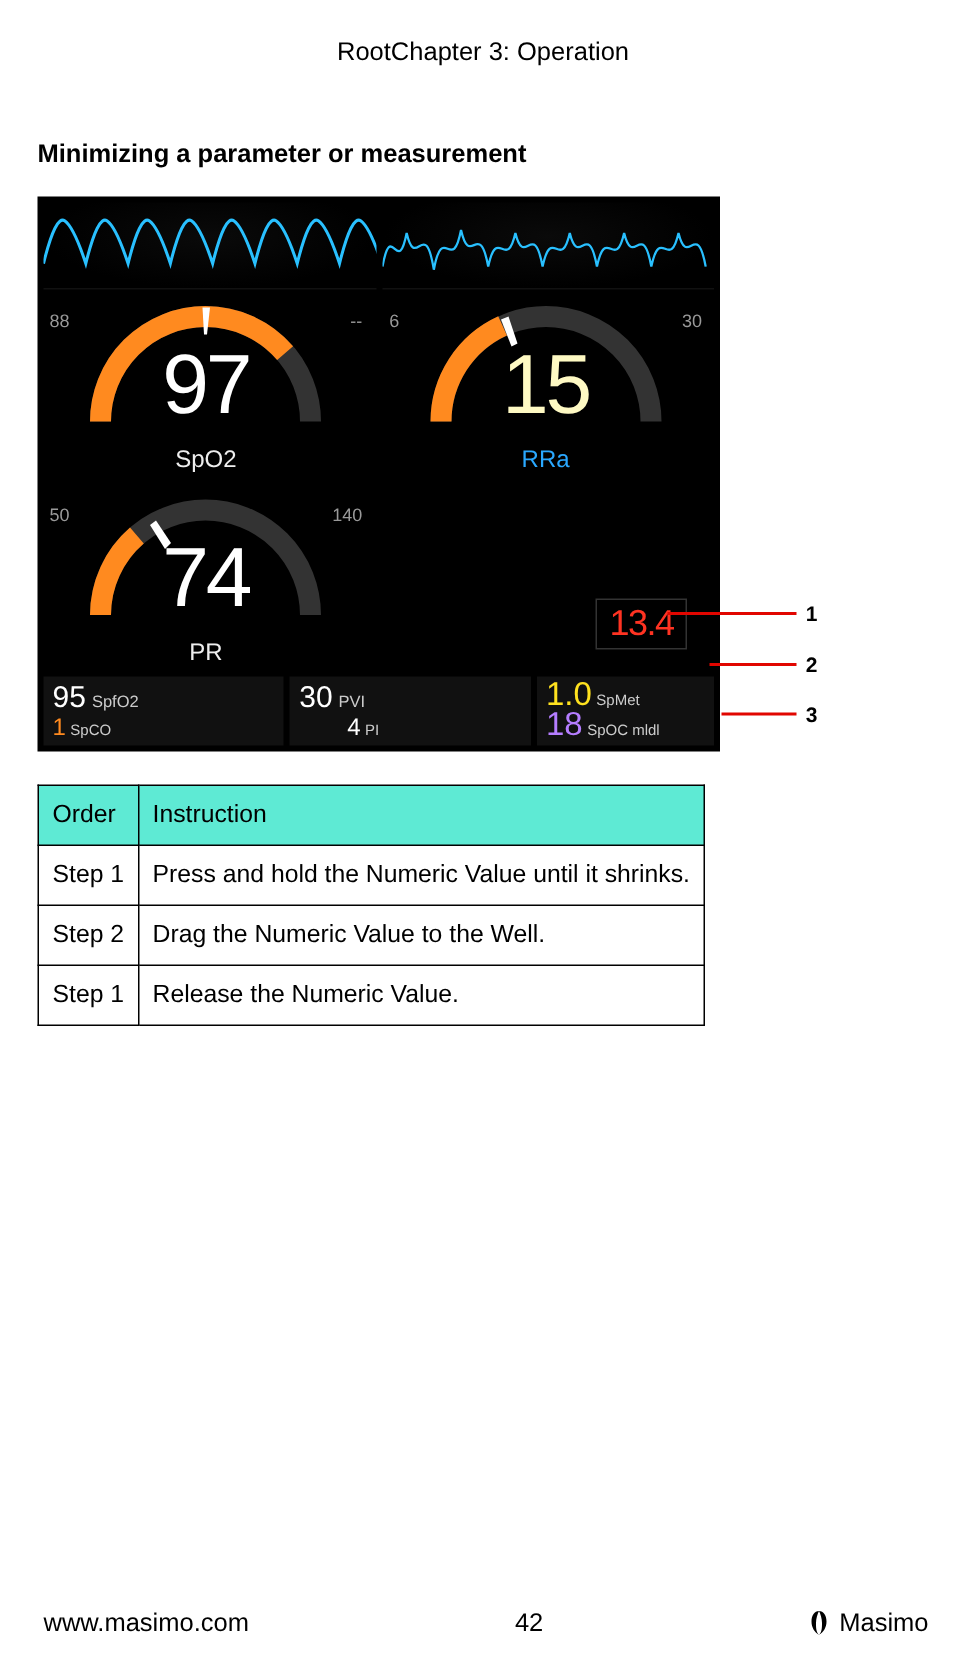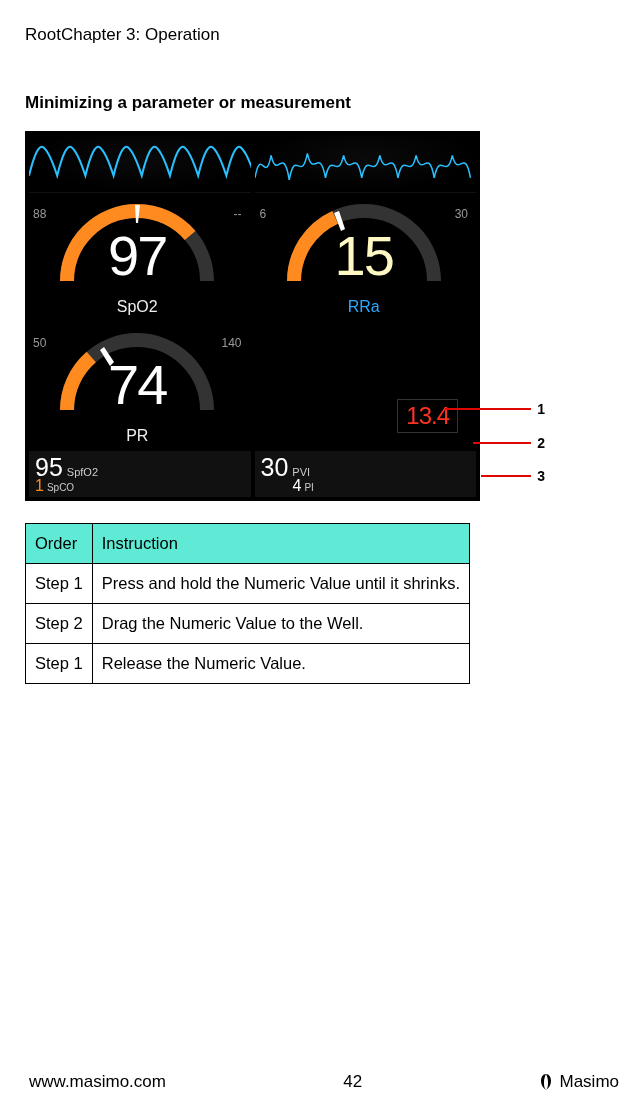--- a/index.html
+++ b/index.html
@@ -7,21 +7,21 @@
       font-family: Arial, Helvetica, sans-serif;
       width: 644px;
       height: 1120px;
       background: #fff;
       color: #000;
       position: relative;
       padding: 25px 25px 0 25px;
     }
     .top-header {
       display: flex;
-      justify-content: flex-start;
+      justify-content: center;
       font-size: 17px;
       margin-bottom: 48px;
     }
     .section-title {
       font-weight: bold;
       font-size: 17px;
       margin-bottom: 18px;
     }
     .figure-wrap {
       position: relative;
@@ -84,21 +84,21 @@
     }
     .well-row {
       display:flex; height:48px; padding: 0 4px 2px 4px; gap:4px;
     }
     .well-seg {
       background:#111; position:relative; color:#fff;
       display:flex; align-items:baseline; gap:4px; padding:4px 6px;
     }
     .well-seg.wide { flex:1.4; }
     .well-seg.narrow { flex:1; }
-    .w-val { font-size:25px; line-height:1; }
+    .w-val { font-size:20px; line-height:1; }
     .w-lab { font-size:11px; color:#ccc; }
     .w-sub { position:absolute; left:6px; bottom:2px; display:flex; align-items:baseline; gap:3px;}
     .w-sub .sv { font-size:16px; color:#ff8a1f; }
     .w-sub .sl { font-size:10px; color:#ccc; }
     .w-right-stack-val { font-size:22px; line-height:0.9; }
     .w-right-stack-lab { font-size:10px; color:#ccc; }
     .yellow { color:#ffe21f; }
     .purple { color:#b57dff; }
     
     .callout {
@@ -220,20 +220,30 @@
       <div class="well-seg wide" style="flex-direction:column; align-items:flex-start;">
         <div style="display:flex; align-items:baseline; gap:4px;">
           <span class="w-val">30</span>
           <span class="w-lab">PVI</span>
         </div>
         <div class="w-sub" style="left:38px;">
           <span class="sv" style="color:#fff;">4</span>
           <span class="sl">PI</span>
         </div>
       </div>
+      <div class="well-seg narrow" style="flex-direction:column; align-items:flex-start; gap:0; padding-top:2px;">
+        <div style="display:flex; align-items:baseline; gap:3px;">
+           <span class="w-right-stack-val yellow">1.0</span>
+           <span class="w-right-stack-lab">SpMet</span>
+        </div>
+        <div style="display:flex; align-items:baseline; gap:3px;">
+           <span class="w-right-stack-val purple">18</span>
+           <span class="w-right-stack-lab">SpOC mldl</span>
+        </div>
+      </div>
     </div>
   </div>
 
   <div class="callout c1">
     <div class="cline"></div>
     <span class="cnum">1</span>
   </div>
   <div class="callout c2">
     <div class="cline"></div>
     <span class="cnum">2</span>

